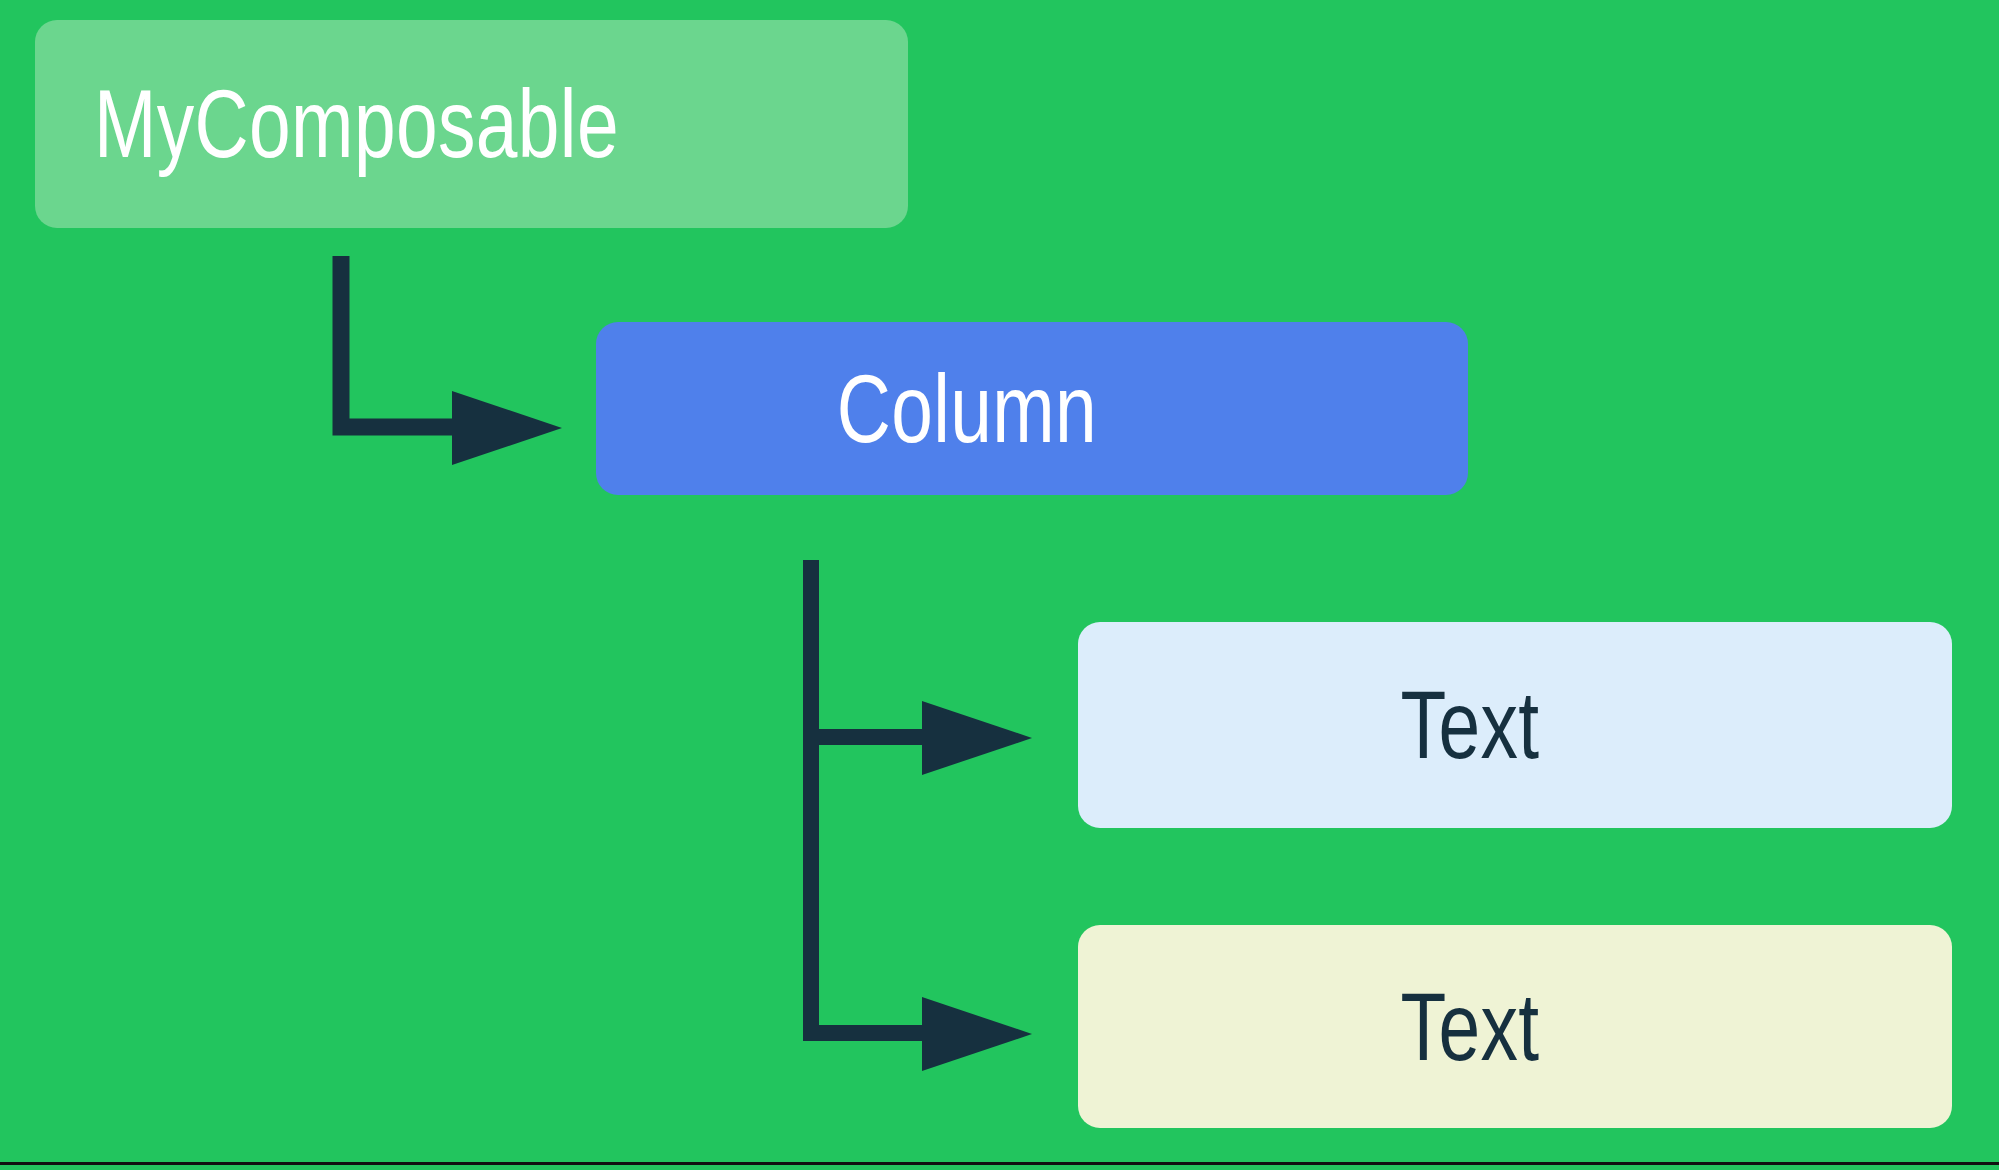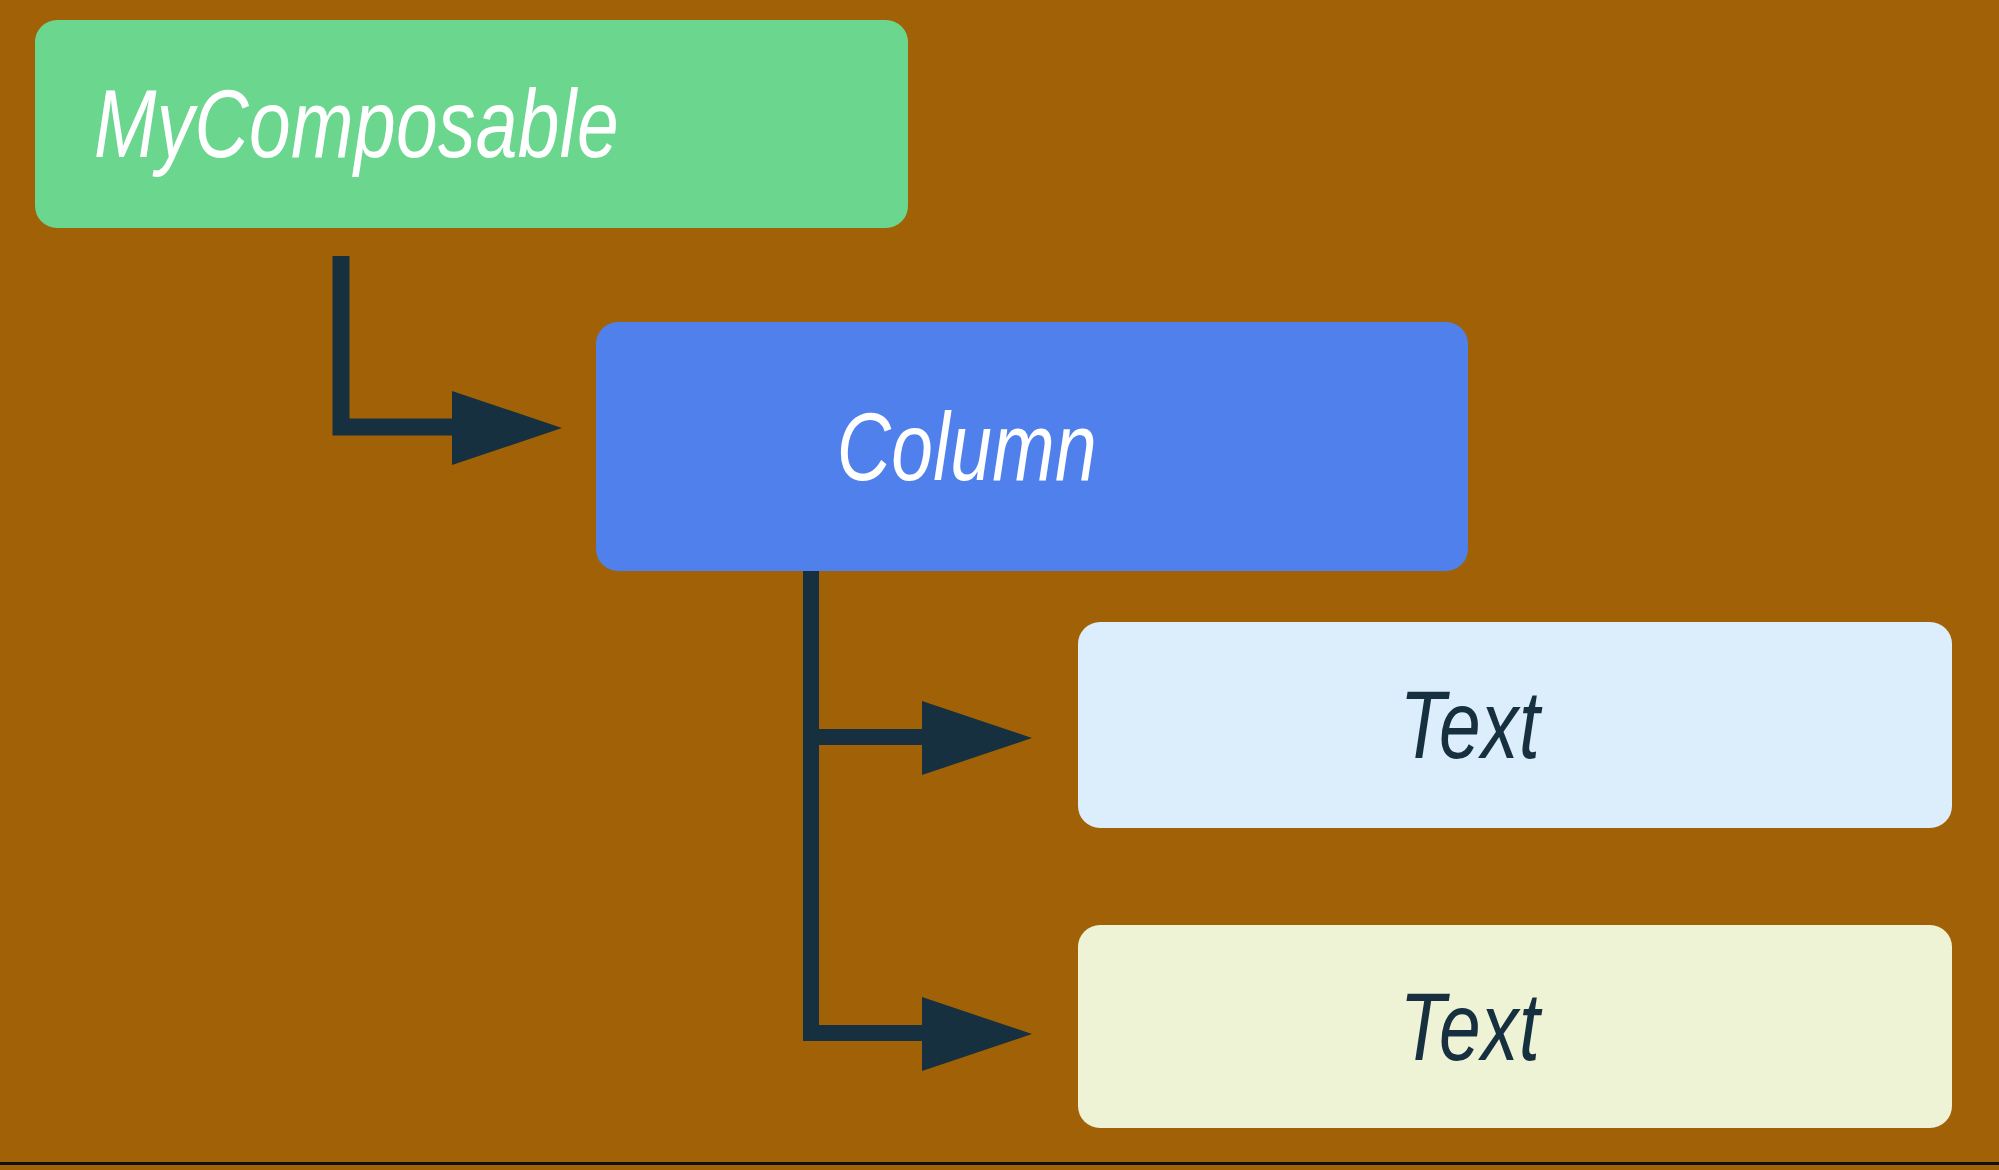--- a/index.html
+++ b/index.html
@@ -8,23 +8,22 @@
     padding: 0;
     background: #ffffff;
   }
   body {
     font-family: "Liberation Sans", sans-serif;
   }
   #canvas {
     position: relative;
     width: 1999px;
     height: 1170px;
-    background: #a16207;
+    background: #22c55e;
     overflow: hidden;
-    font-style: italic;
   }
   #edges {
     position: absolute;
     left: 0;
     top: 0;
     width: 1999px;
     height: 1170px;
     pointer-events: none;
   }
   .node {
@@ -51,21 +50,21 @@
     width: 873px; height: 208px;
     background: #6BD68E;
   }
   #node-mycomposable .node-label {
     color: #ffffff;
     font-size: 96px;
     margin-left: -230px;
   }
   #node-column {
     left: 596px; top: 322px;
-    width: 872px; height: 249px;
+    width: 872px; height: 173px;
     background: #4F80EB;
   }
   #node-column .node-label {
     color: #ffffff;
     font-size: 96px;
     margin-left: -130px;
   }
   #node-text-1 {
     left: 1078px; top: 622px;
     width: 874px; height: 206px;

